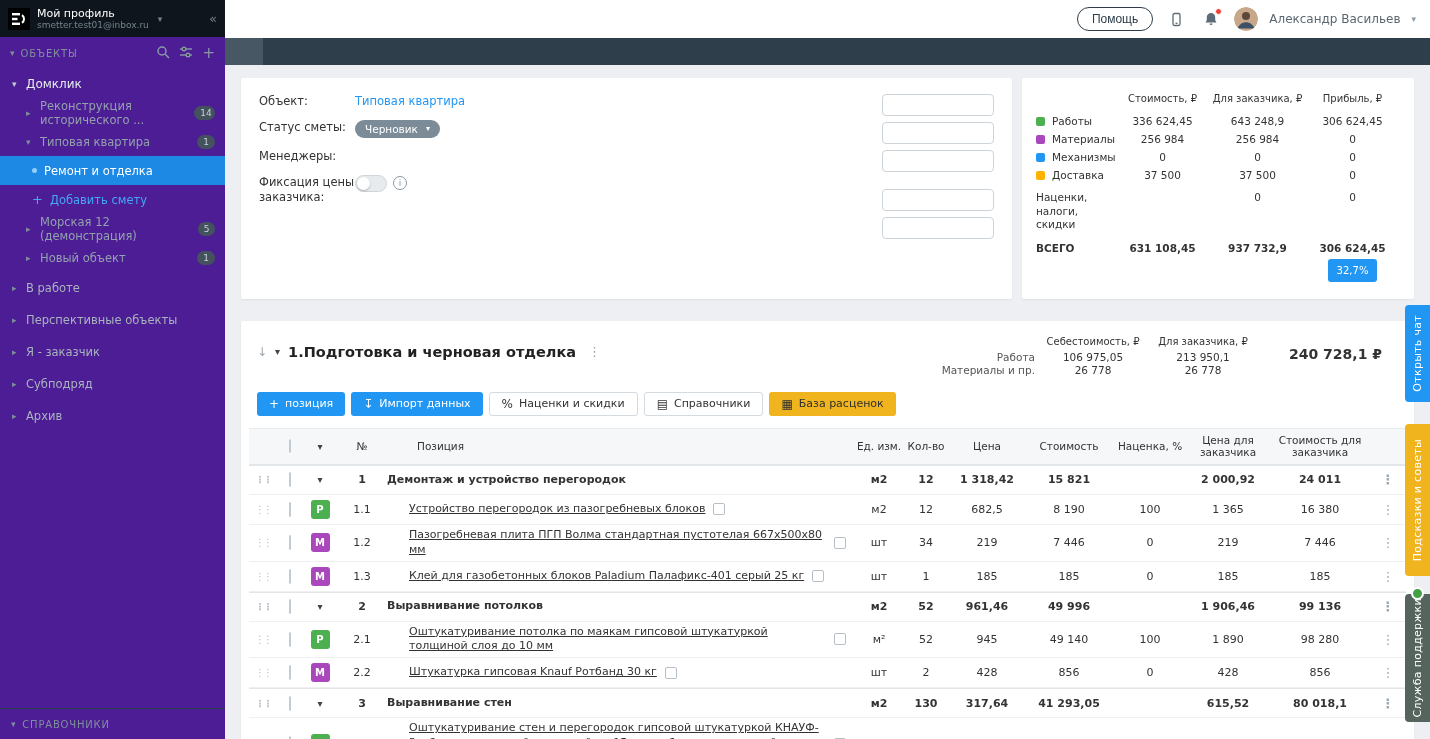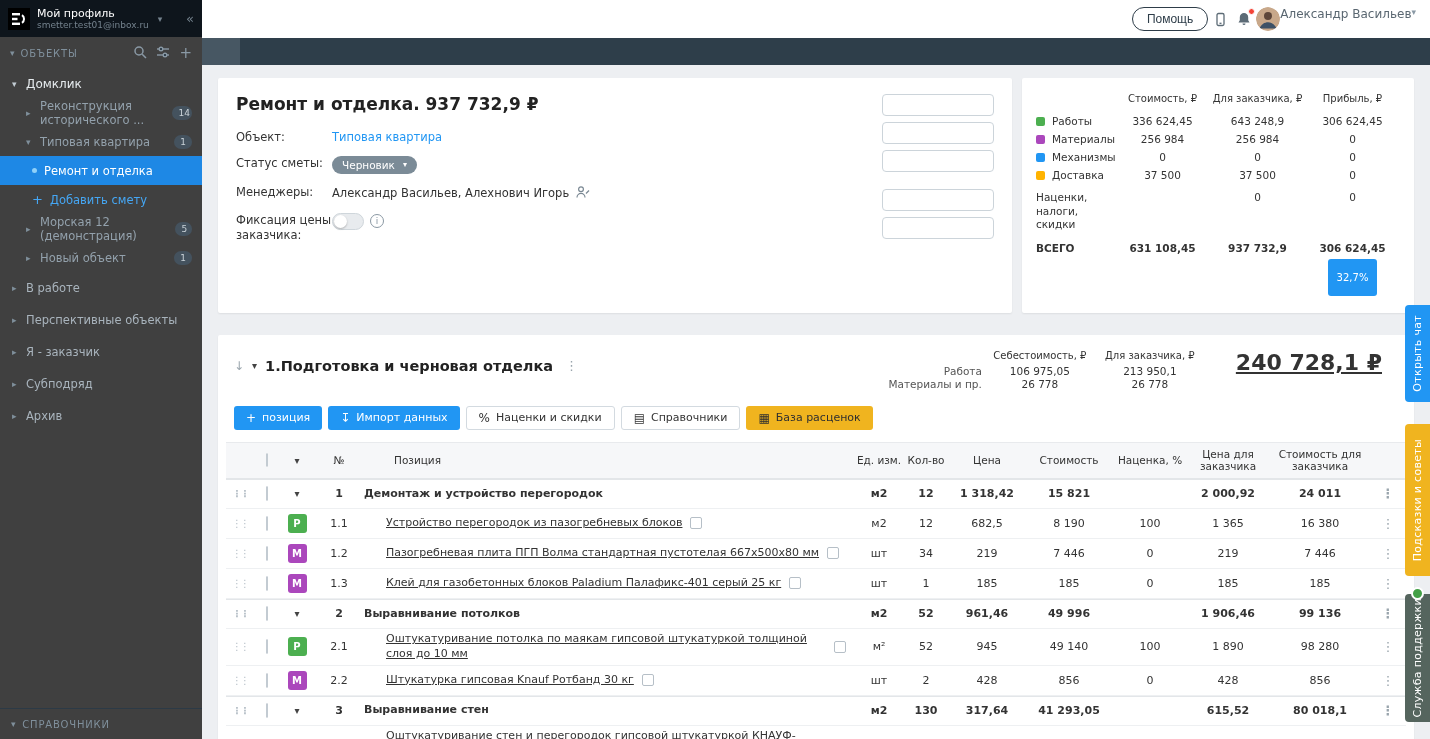--- a/index.html
+++ b/index.html
@@ -1,21 +1,21 @@
 <!DOCTYPE html>
 <html><head>
 <meta charset="utf-8">
 <style>
   * { box-sizing: border-box; margin: 0; padding: 0; }
   html,body { width:1430px; height:739px; overflow:hidden; }
   body { font-family:"DejaVu Sans","Liberation Sans",sans-serif; font-size:12px; color:#333; background:#edeff2; position:relative; }
   .app { display:flex; width:100%; height:100%; }
 
   
-  .sidebar { width:202px; flex:none; background:#404040; color:#93a1ac; position:relative; }
+  .sidebar { width:225px; flex:none; background:#4c1d95; color:#93a1ac; position:relative; }
   .profile { height:37px; background:#0e151c; display:flex; align-items:center; padding:0 8px; gap:7px; cursor:pointer; }
   .logo { width:22px; height:22px; background:#000; display:grid; place-items:center; flex:none; }
   .ptxt { line-height:1.2; min-width:0; }
   .pname { font-size:11px; color:#fff; white-space:nowrap; }
   .pmail { font-size:9px; color:#74828d; white-space:nowrap; }
   .pchev { color:#74828d; font-size:9px; margin-left:2px; }
   .collapse { margin-left:auto; color:#74828d; font-size:13px; cursor:pointer; }
   .objects-row { display:flex; align-items:center; height:32px; padding:0 10px; gap:6px; color:#7f8f9b; }
   .sec-chev { font-size:9px; color:#7f8f9b; }
   .objects-label { font-size:10px; letter-spacing:.8px; }
@@ -39,21 +39,21 @@
   .badge:empty { display:none; }
   .nav-sec { height:32px; display:flex; align-items:center; padding-left:12px; color:#a9b4bd; font-size:11.5px; cursor:pointer; }
   .nav-sec .arrow { width:14px; font-size:9px; color:#7f8f9b; }
   .nav-sec .arrow::before { content:"▸"; }
   .sb-footer { position:absolute; bottom:0; left:0; right:0; height:31px; border-top:1px solid #2c3a46; display:flex; align-items:center; padding:0 11px; gap:6px; color:#7f8f9b; font-size:10px; letter-spacing:.8px; cursor:pointer; }
 
   
   .main { flex:1; display:flex; flex-direction:column; min-width:0; }
   .topnav { height:38px; background:#fff; display:flex; align-items:center; padding:0 14px 0 4px; flex:none; }
   .nav-item { padding:0 11px; font-size:12.5px; color:#3c4b57; cursor:pointer; white-space:nowrap; }
-  .nav-right { margin-left:auto; display:flex; }
+  .nav-right { margin-left:auto; display:flex; align-items:center; gap:11px; }
   .help-btn { border:1px solid #2e3d49; border-radius:14px; padding:4px 14px; font-size:12px; color:#2e3d49; background:#fff; cursor:pointer; }
   .icon-btn { width:24px; height:24px; display:grid; place-items:center; position:relative; cursor:pointer; }
   .ndot { position:absolute; top:1px; right:1px; width:7px; height:7px; border-radius:50%; background:#f44336; border:1px solid #fff; }
   .avatar { width:24px; height:24px; border-radius:50%; overflow:hidden; flex:none; cursor:pointer; }
   .user-name { font-size:12px; color:#5a6771; cursor:pointer; }
   .user-chev { font-size:9px; color:#8a99a5; cursor:pointer; }
 
   .tabbar { height:27px; background:#2e3e4a; display:flex; flex:none; }
   .tab { padding:0 19px; display:flex; align-items:center; font-size:11.5px; color:#cdd6db; cursor:pointer; white-space:nowrap; }
   .tab.active { background:#475763; color:#fff; }
@@ -82,35 +82,35 @@
   
   .summary { width:392px; flex:none; padding:13px 14px; font-size:10.5px; }
   .sum-row { display:flex; align-items:center; margin-bottom:4px; min-height:14px; }
   .sum-lab { flex:1; display:flex; align-items:center; gap:7px; min-width:0; }
   .sv { width:95px; text-align:center; flex:none; }
   .sum-head { margin-bottom:9px; font-size:10px; color:#333; }
   .swatch { width:9px; height:9px; border-radius:2px; flex:none; }
   .sum-markup { margin-top:9px; align-items:flex-start; }
   .sum-markup .sum-lab { display:block; line-height:1.3; }
   .sum-total { margin-top:9px; font-weight:700; }
-  .margin-badge { background:#2196f3; color:#fff; border-radius:3px; padding:13px 9px; font-size:10px; display:inline-block; }
+  .margin-badge { background:#2196f3; color:#fff; border-radius:3px; padding:6px 9px; font-size:10px; display:inline-block; }
 
   
   .section-card { margin-top:22px; min-height:460px; }
   .sec-head { display:flex; align-items:flex-start; padding:15px 18px 8px 16px; }
   .sec-left { display:flex; align-items:center; gap:8px; margin-top:8px; }
   .dl-ico { color:#9aa5ad; font-size:12px; cursor:pointer; }
   .sec-chev2 { color:#444; font-size:10px; cursor:pointer; }
   .sec-title { font-size:14.5px; font-weight:700; color:#222; }
   .kebab { color:#9aa5ad; font-size:13px; cursor:pointer; padding:0 4px; }
   .sec-stats { margin-left:auto; display:grid; grid-template-columns:auto 108px 112px; font-size:10.5px; align-items:center; row-gap:1px; }
   .sec-stats .sh { font-size:10px; color:#333; text-align:center; padding-bottom:3px; }
   .sec-stats .rl { text-align:right; color:#555; padding-right:4px; }
   .sec-stats .vv { text-align:center; }
-  .sec-total { font-size:22px; font-weight:700; margin-left:30px; margin-right:14px; white-space:nowrap;text-decoration:underline; }
+  .sec-total { font-size:14px; font-weight:700; margin-left:30px; margin-right:14px; margin-top:10px; white-space:nowrap; }
 
   .tbar { display:flex; gap:6px; padding:8px 16px 12px; }
   .btn { height:24px; display:inline-flex; align-items:center; gap:6px; padding:0 12px; font-size:11px; border-radius:3px; border:none; cursor:pointer; font-family:inherit; }
   .btn .ico { font-size:12px; line-height:1; }
   .btn.blue { background:#2196f3; color:#fff; }
   .btn.white { background:#fff; border:1px solid #d3dae0; color:#333; }
   .btn.yellow { background:#f0b41f; color:#2f2f2f; }
 
   .table { padding:0 8px; }
   .thead, .trow { display:grid; grid-template-columns:28px 26px 34px 50px 1fr 46px 48px 74px 90px 72px 84px 100px 36px; align-items:center; text-align:center; }
@@ -304,45 +304,36 @@
         <div class="tab"></div>
         <div class="tab"></div>
         <div class="tab"></div>
         <div class="tab"></div>
       </div>
 
     <div class="content">
       <div class="top-row">
 
         <section class="card est">
-          <h1>Ремонт и отделка. 937 732,9 ₽</h1>
 
           <div class="meta-row">
             <span class="mlabel">Объект:</span>
             <a class="mlink">Типовая квартира</a>
           </div>
 
           <div class="meta-row">
             <span class="mlabel">Статус сметы:</span>
             <span class="status-pill">
               <span>Черновик</span>
               <span class="schev">▾</span>
             </span>
           </div>
 
           <div class="meta-row">
             <span class="mlabel">Менеджеры:</span>
-            <span class="mval">
-              <span>Александр Васильев, Алехнович Игорь</span>
-              <span><svg width="15" height="14" viewBox="0 0 15 14" fill="none" stroke="#7a8893" stroke-width="1.2">
-                    <circle cx="6" cy="4.2" r="2.4"></circle>
-                    <path d="M2 12.5c0-2.3 1.8-4.1 4-4.1s4 1.8 4 4.1"></path>
-                    <path d="M11 8.5l3-3"></path>
-                  </svg></span>
-            </span>
           </div>
 
           <div class="meta-row">
             <span class="mlabel">Фиксация цены заказчика:</span>
             <span class="mval">
               <span class="toggle"></span>
               <span class="info-i"></span>
             </span>
           </div>
 

